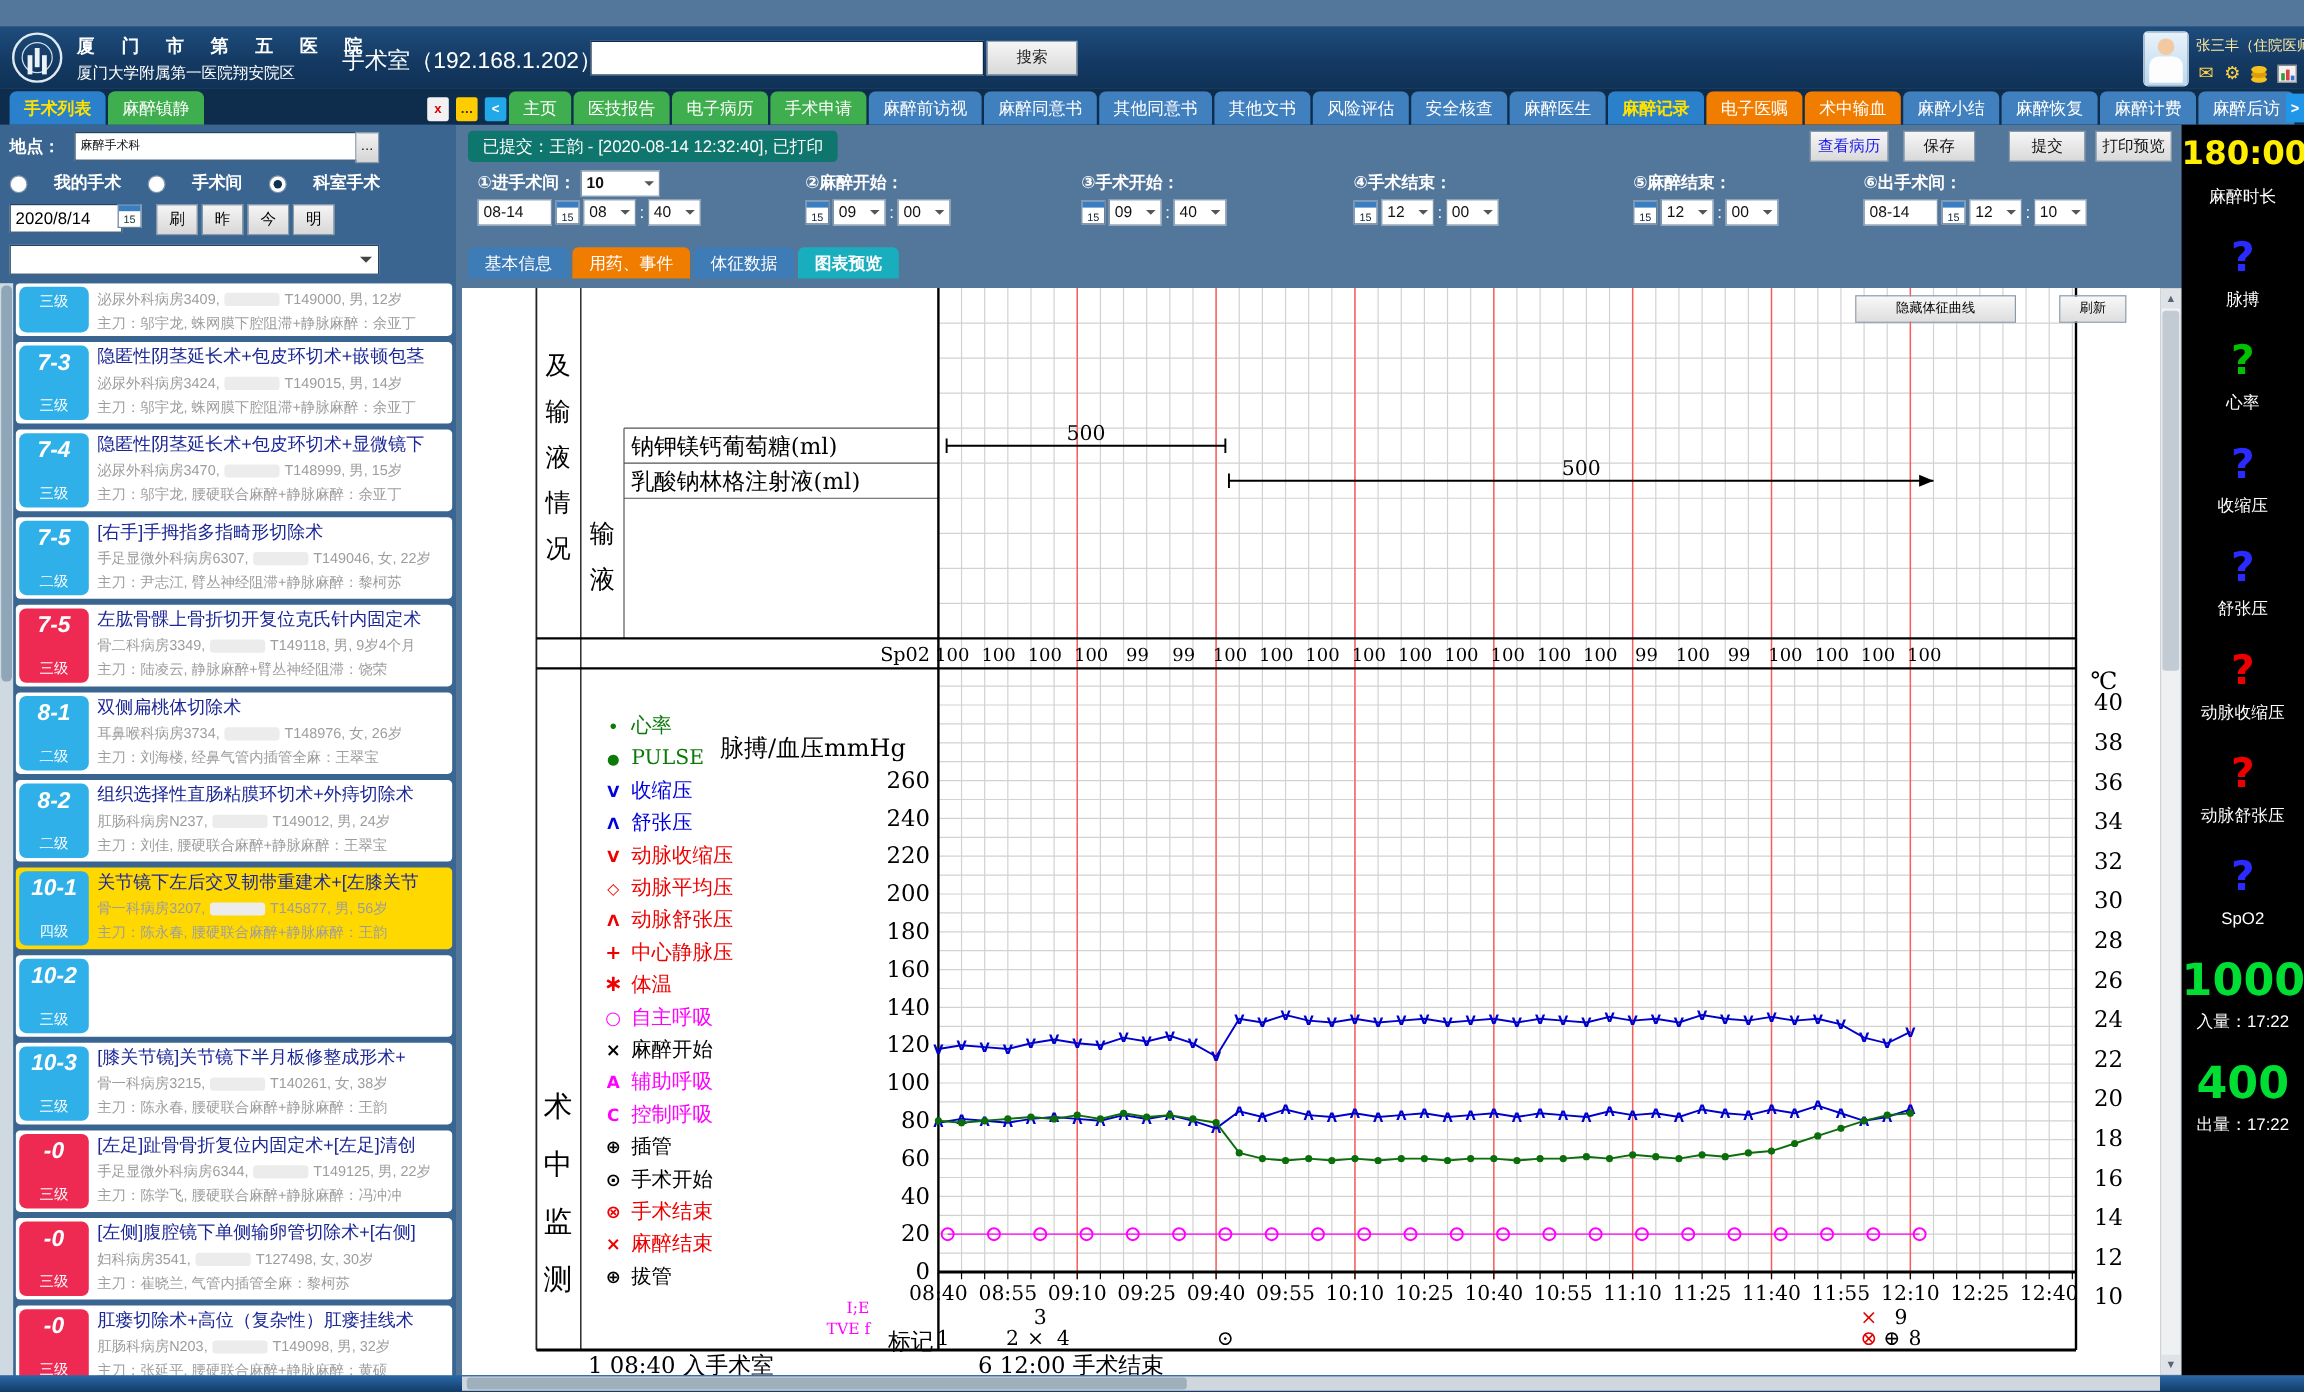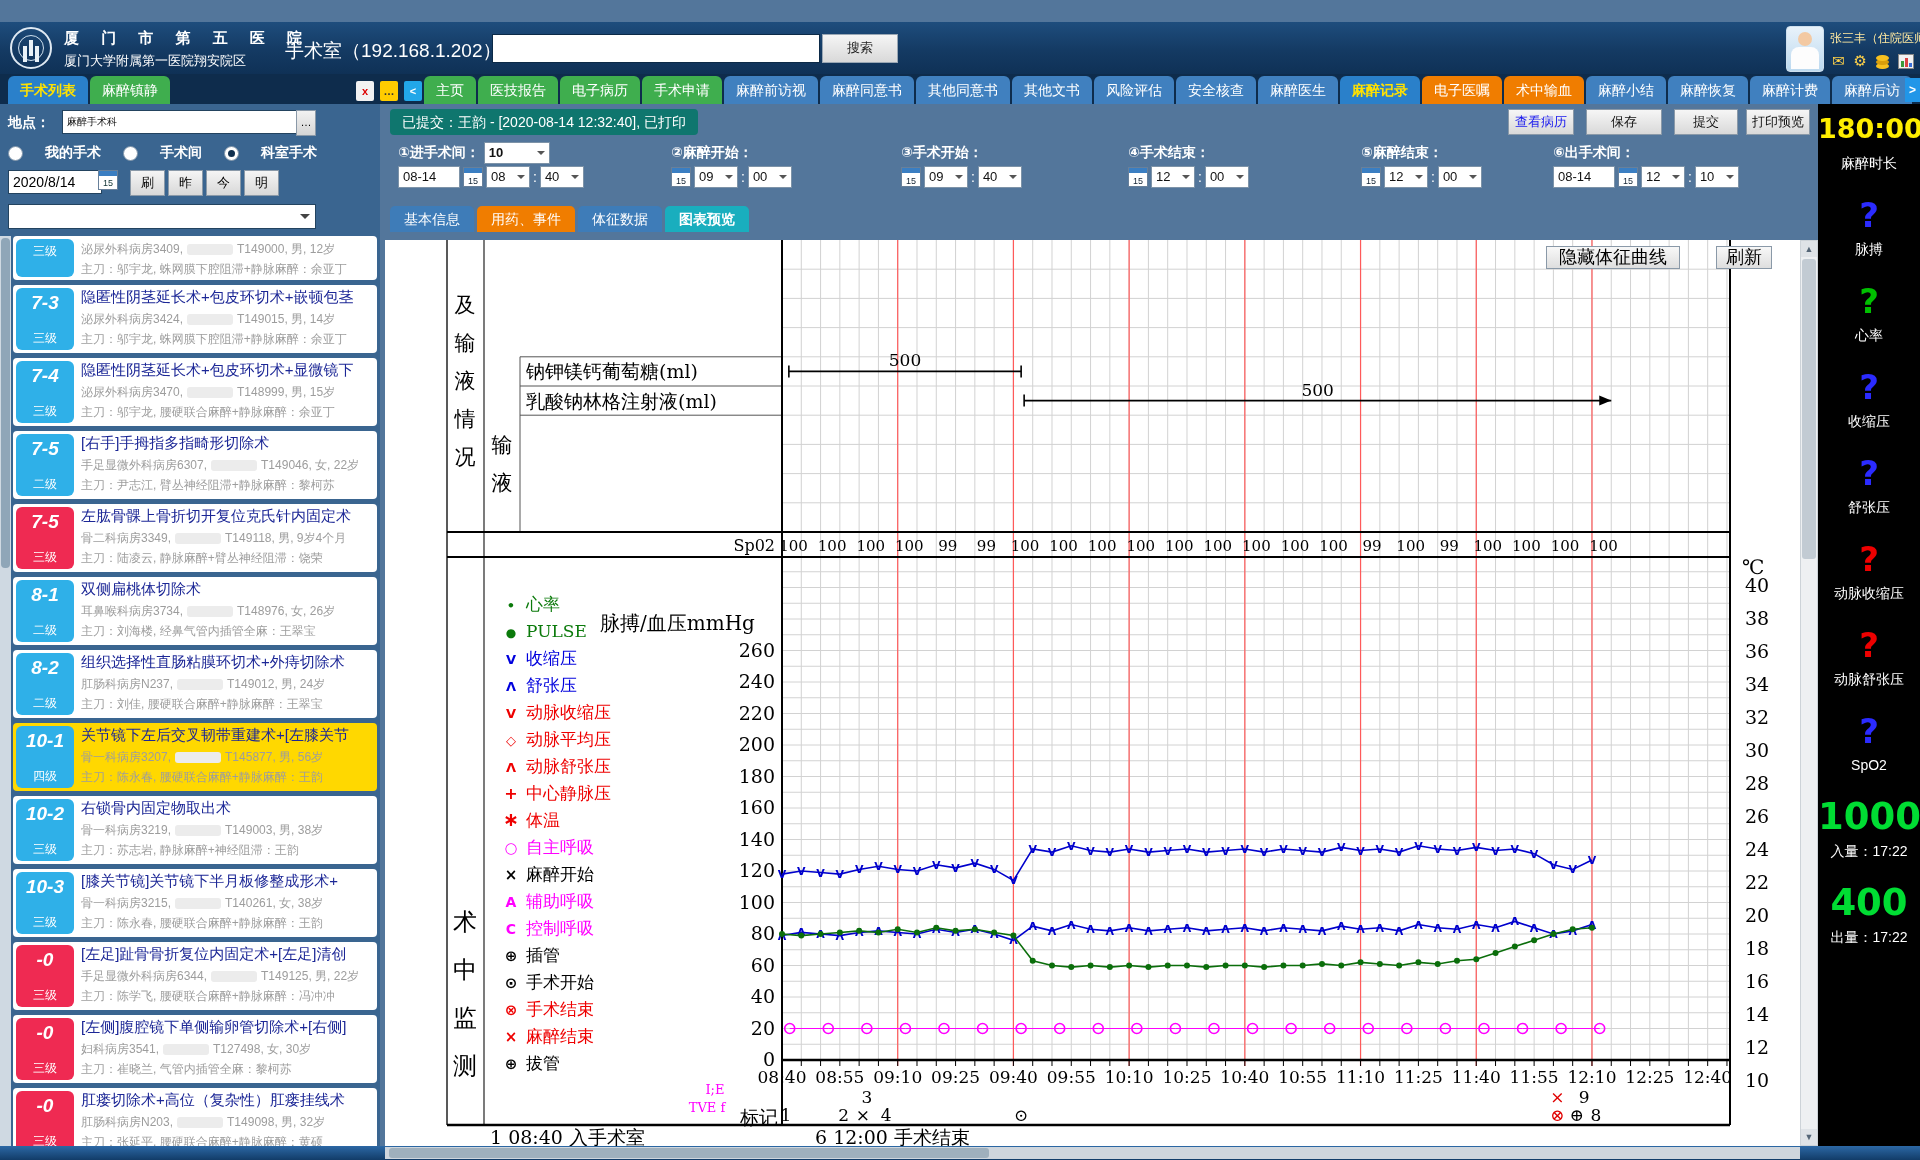--- a/index.html
+++ b/index.html
@@ -100,21 +100,21 @@
   .cal2:before{content:"";position:absolute;left:0;top:0;right:0;height:5px;background:#3a7ec2;}
   .colon{color:#fff;}
   .subtabs{position:absolute;left:390px;top:206px;display:flex;gap:3px;height:26px;}
   .stab{height:26px;line-height:26px;padding:0 14px;color:#fff;font-size:14px;border-radius:5px 5px 0 0;}
   .stab.blue{background:#3e7cb8;}
   .stab.orange{background:#f07d00;}
   .stab.teal{background:#19aebe;}
   
   #chart{position:absolute;left:385px;top:240px;width:1415px;height:906px;background:#fff;}
   .chartbtn{position:absolute;height:23px;line-height:21px;background:linear-gradient(#f8f8f8,#dedede);
-            border:1px solid #8a99a8;font-size:18px;text-align:center;z-index:5;box-sizing:border-box;}
+            border:1px solid #8a99a8;font-size:11px;text-align:center;z-index:5;box-sizing:border-box;}
   .vsb{position:absolute;left:1800px;top:240px;width:18px;height:906px;background:#eef0f2;border:1px solid #cdd3d8;box-sizing:border-box;}
   .vsb .arr{position:absolute;left:0;width:16px;height:16px;background:#dfe3e7;color:#567;font-size:9px;text-align:center;line-height:16px;}
   .vsb .thumb{position:absolute;left:1px;top:18px;width:14px;height:300px;background:#c2cbd3;border-radius:3px;}
   .hsb{position:absolute;left:385px;bottom:1px;width:1415px;height:12px;background:#cfd6dd;z-index:6;}
   .hsb .thumb{position:absolute;left:4px;top:1px;width:600px;height:10px;background:#9fb0bd;border-radius:3px;}
   .bottomstrip{position:absolute;left:0;bottom:0;width:1920px;height:14px;background:linear-gradient(#2c68a5,#123c68);}
   
   .vitals{position:absolute;left:1818px;top:104px;width:102px;bottom:13px;background:#000;}
   .vblock{height:86px;text-align:center;overflow:hidden;}
   .vval{font-size:33px;font-weight:bold;line-height:50px;font-family:"DejaVu Sans",sans-serif;}
@@ -293,25 +293,20 @@
             <div class="stitle">关节镜下左后交叉韧带重建术+[左膝关节</div>
             <div class="smeta">骨一科病房3207,<span class="blurname"></span>T145877,  男, 56岁</div>
             <div class="smeta">主刀：陈永春, 腰硬联合麻醉+静脉麻醉：王韵</div>
           </div>
         </div>
         <div class="sitem">
           <div class="badge blue">
             <div class="num">10-2</div>
             <div class="lvl">三级</div>
           </div>
-          <div class="sbody">
-            <div class="stitle">右锁骨内固定物取出术</div>
-            <div class="smeta">骨一科病房3219,<span class="blurname"></span>T149003,  男, 38岁</div>
-            <div class="smeta">主刀：苏志岩, 静脉麻醉+神经阻滞：王韵</div>
-          </div>
         </div>
         <div class="sitem">
           <div class="badge blue">
             <div class="num">10-3</div>
             <div class="lvl">三级</div>
           </div>
           <div class="sbody">
             <div class="stitle">[膝关节镜]关节镜下半月板修整成形术+</div>
             <div class="smeta">骨一科病房3215,<span class="blurname"></span>T140261,  女, 38岁</div>
             <div class="smeta">主刀：陈永春, 腰硬联合麻醉+静脉麻醉：王韵</div>
@@ -349,21 +344,21 @@
             <div class="smeta">肛肠科病房N203,<span class="blurname"></span>T149098,  男, 32岁</div>
             <div class="smeta">主刀：张延平, 腰硬联合麻醉+静脉麻醉：黄硕</div>
           </div>
         </div>
       </div>
   </div>
 
   <div class="banner">已提交：王韵 - [2020-08-14 12:32:40],  已打印</div>
   <div id="actionbtns">
       <div class="cbtn" style="left: 1508px; width: 66px; color: rgb(26, 26, 238);">查看病历</div>
-      <div class="cbtn" style="left: 1586px; width: 76px;">保存</div>
+      <div class="cbtn" style="left: 1586px; width: 60px;">保存</div>
       <div class="cbtn" style="left: 1674px; width: 64px;">提交</div>
       <div class="cbtn" style="left: 1746px; width: 64px;">打印预览</div>
     </div>
   <div id="timefields">
       <div class="tf" style="left: 398px;">
         <div class="tfl">①进手术间：&nbsp;<span class="ibox" style="width:66px;justify-content:space-between;">10<span class="dda"></span></span></div>
         <div class="tfi">
           <span class="ibox" style="width:62px;">08-14</span>
           <span class="cal2">15</span>
           <span class="ibox" style="width:44px;justify-content:space-between;">08<span class="dda"></span></span>

